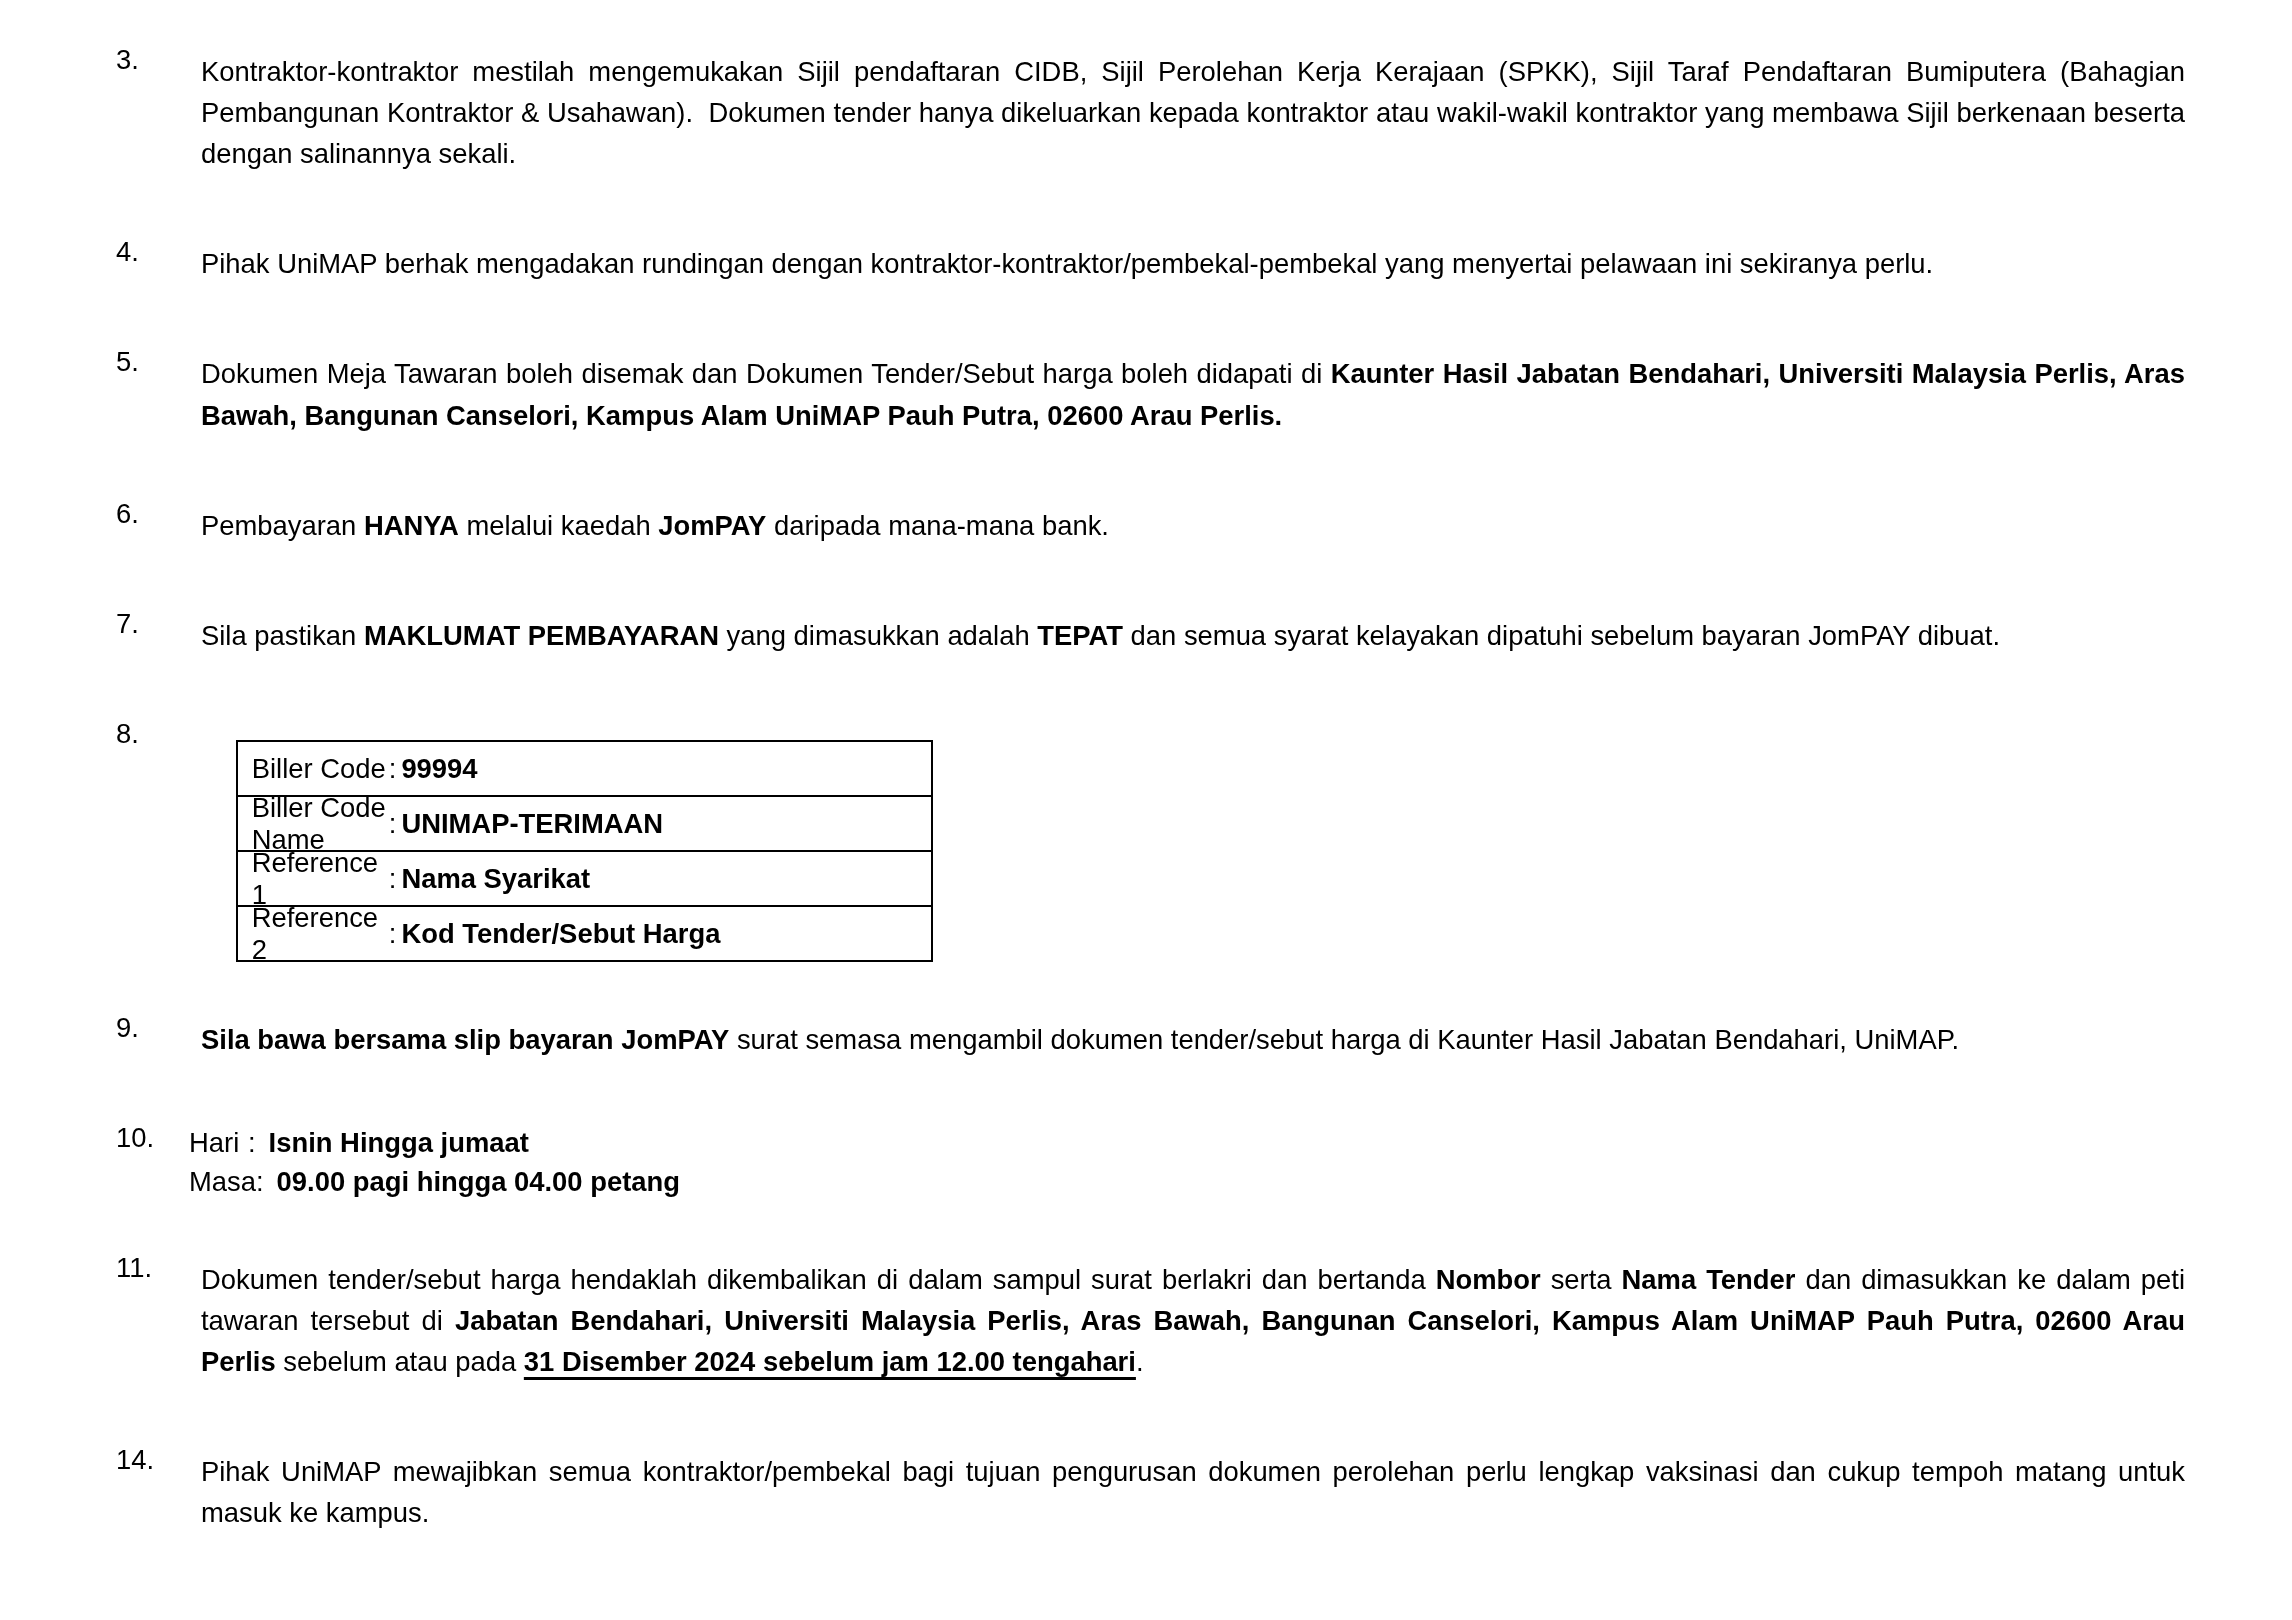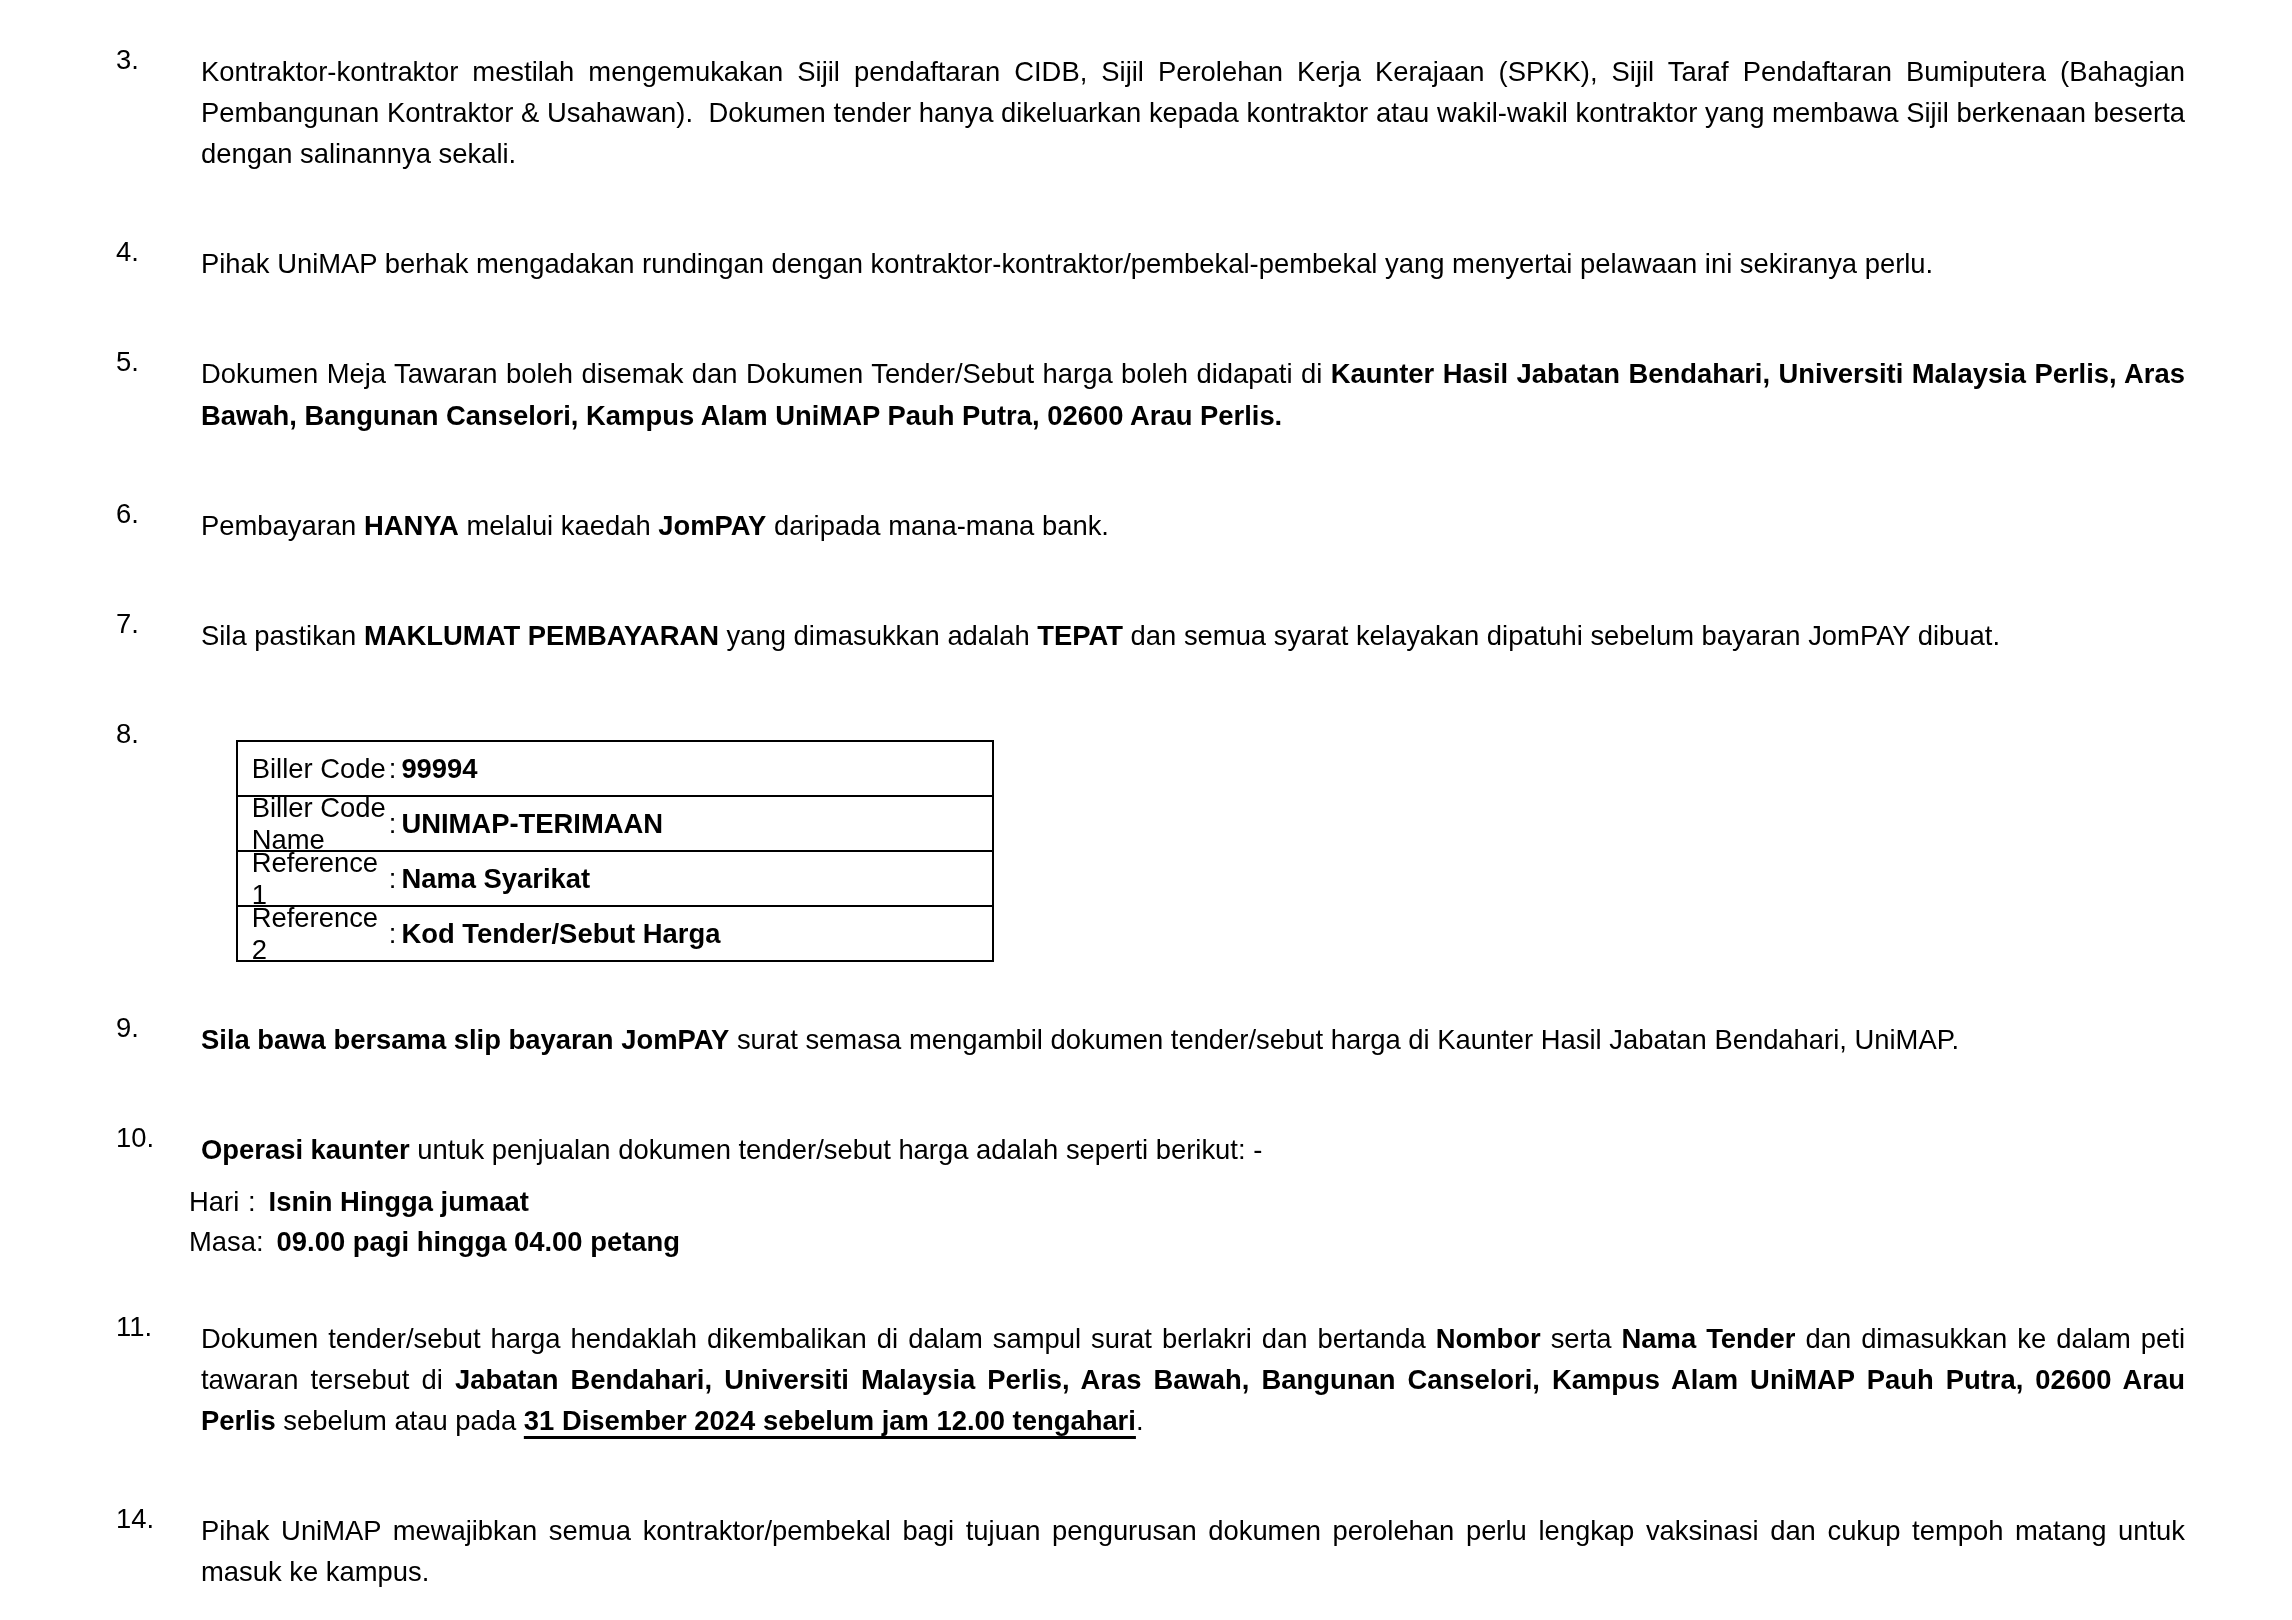--- a/index.html
+++ b/index.html
@@ -26,21 +26,21 @@
   p.text { margin: 12px; line-height: 1.5; text-align: justify; }
   p.text b { font-weight: bold; }
   .u {
     text-decoration: underline;
     text-decoration-thickness: 2.9px;
     text-underline-offset: 5.9px;
   }
   
   .jtable {
     margin: 27.4px 0 0 47px;
-    width: 758px;
+    width: 697px;
     border: 2.9px solid #000;
     box-sizing: border-box;
   }
   .jrow {
     display: flex;
     align-items: center;
     height: 53px;
     padding-left: 13.7px;
     border-bottom: 2.9px solid #000;
   }
@@ -122,21 +122,20 @@
       </li>
       <li class="item">
         <span class="num">9.</span>
         <div class="body">
           <p class="text"><b>Sila bawa bersama slip bayaran JomPAY</b><span> surat semasa mengambil dokumen tender/sebut harga di Kaunter Hasil Jabatan Bendahari, UniMAP.</span></p>
         </div>
       </li>
       <li class="item">
         <span class="num">10.</span>
         <div class="body">
-          <p class="text"><b>Operasi kaunter</b><span> untuk penjualan dokumen tender/sebut harga adalah seperti berikut: -</span></p>
           <div class="sublines" id="operating-hours">
     <div class="subline">
       <span class="sub-label">Hari</span>
       <span class="sub-sep">:</span>
       <span class="sub-value">Isnin Hingga jumaat</span>
     </div>
     <div class="subline">
       <span class="sub-label">Masa</span>
       <span class="sub-sep">:</span>
       <span class="sub-value">09.00 pagi hingga 04.00 petang</span>

